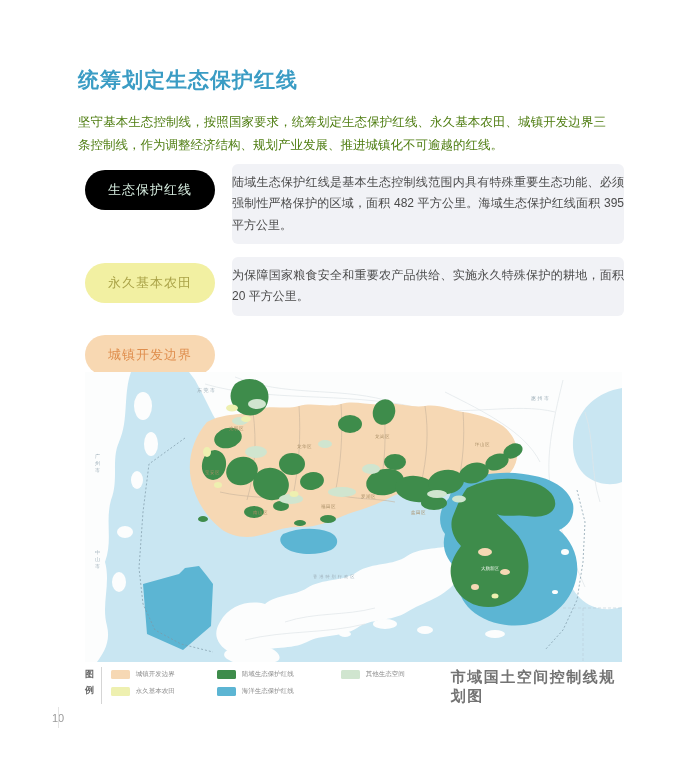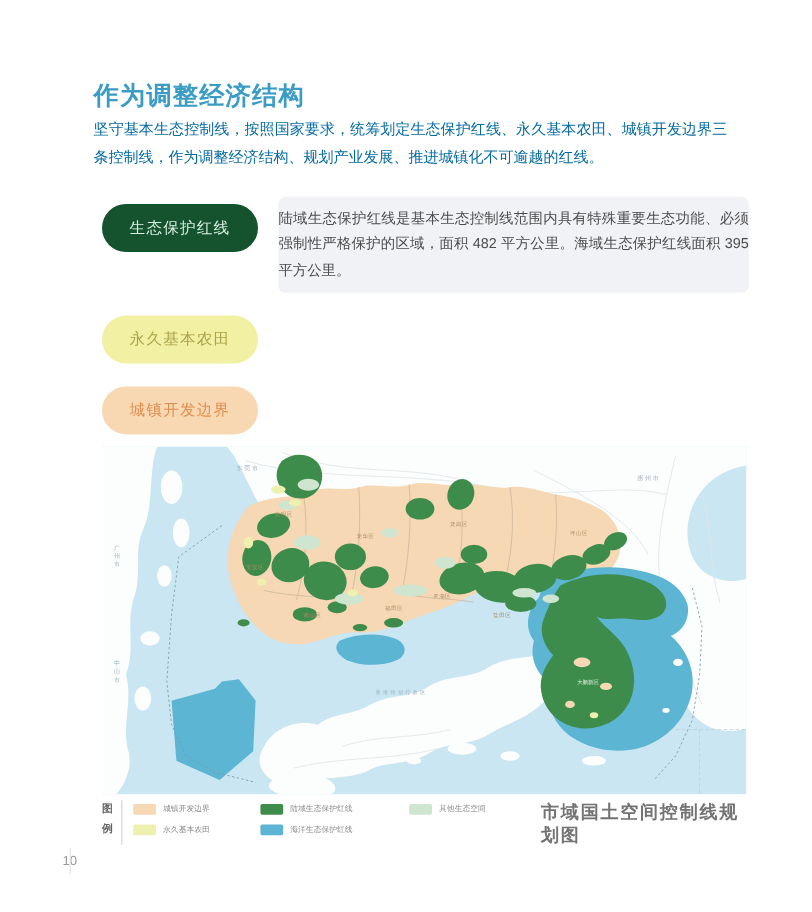--- a/index.html
+++ b/index.html
@@ -5,22 +5,22 @@
   html,body{margin:0;padding:0;}
   body{
     width:677px;height:760px;background:#ffffff;position:relative;overflow:hidden;
     font-family:"Liberation Sans","DejaVu Sans",sans-serif;
   }
   .title{
     position:absolute;left:78px;top:52px;font-size:21px;font-weight:bold;
     color:#3a9cc4;letter-spacing:1px;
   }
   .intro{
-    position:absolute;left:78px;top:84px;width:528px;font-size:12.5px;
-    color:#0369a1;line-height:1.85;text-align:justify;
+    position:absolute;left:78px;top:98px;width:528px;font-size:12.5px;
+    color:#4d7c0f;line-height:1.85;text-align:justify;
   }
   .rows{position:absolute;left:85px;top:164px;width:539px;display:flex;flex-direction:column;gap:13px;}
   .row{display:flex;align-items:flex-start;}
   .badge{
     width:130px;min-height:40px;border-radius:20px;display:flex;align-items:center;
     justify-content:center;font-size:13px;letter-spacing:1px;margin-top:6px;flex:none;
   }
   .desc{
     margin-left:17px;flex:1;background:#f1f2f6;border-radius:6px;
     padding:8px 0;font-size:12px;color:#4b4b4b;line-height:1.78;text-align:justify;
@@ -50,31 +50,32 @@
   .lgitem{display:flex;align-items:center;}
   .swatch{width:19px;height:9px;border-radius:1.5px;flex:none;}
   .lglabel{font-size:6.5px;color:#8a8a8a;margin-left:6px;white-space:nowrap;}
   .caption{margin-left:auto;font-size:15px;font-weight:bold;color:#737373;letter-spacing:1.5px;margin-top:2px;}
   .pagenum{position:absolute;left:52px;top:712px;font-size:11px;color:#9a9a9a;}
   .pagebar{position:absolute;left:58px;top:707px;width:1px;height:21px;background:#e3e3e3;}
 </style>
 </head>
 <body>
 
-<h1 class="title">作为调整经济结构</h1>
+<h1 class="title">统筹划定生态保护红线</h1>
 
 <p class="intro">坚守基本生态控制线，按照国家要求，统筹划定生态保护红线、永久基本农田、城镇开发边界三条控制线，作为调整经济结构、规划产业发展、推进城镇化不可逾越的红线。</p>
 
 <div class="rows">
   <div class="row">
-    <div class="badge" style="background-color: #14532d; color: rgb(217, 239, 226);">生态保护红线</div>
+    <div class="badge" style="background-color: #000000; color: rgb(217, 239, 226);">生态保护红线</div>
     <div class="desc">陆域生态保护红线是基本生态控制线范围内具有特殊重要生态功能、必须强制性严格保护的区域，面积 482 平方公里。海域生态保护红线面积 395 平方公里。</div>
   </div>
   <div class="row">
     <div class="badge" style="background-color: rgb(242, 240, 162); color: rgb(170, 163, 72);">永久基本农田</div>
+    <div class="desc">为保障国家粮食安全和重要农产品供给、实施永久特殊保护的耕地，面积 20 平方公里。</div>
   </div>
   <div class="row">
     <div class="badge" style="background-color: rgb(248, 216, 178); color: rgb(223, 142, 77);">城镇开发边界</div>
   </div>
 </div>
 
 <div class="mapwrap">
 <svg width="537" height="290" viewBox="0 0 537 290" xmlns="http://www.w3.org/2000/svg">
 
   <rect class="sea" width="537" height="290"></rect>

